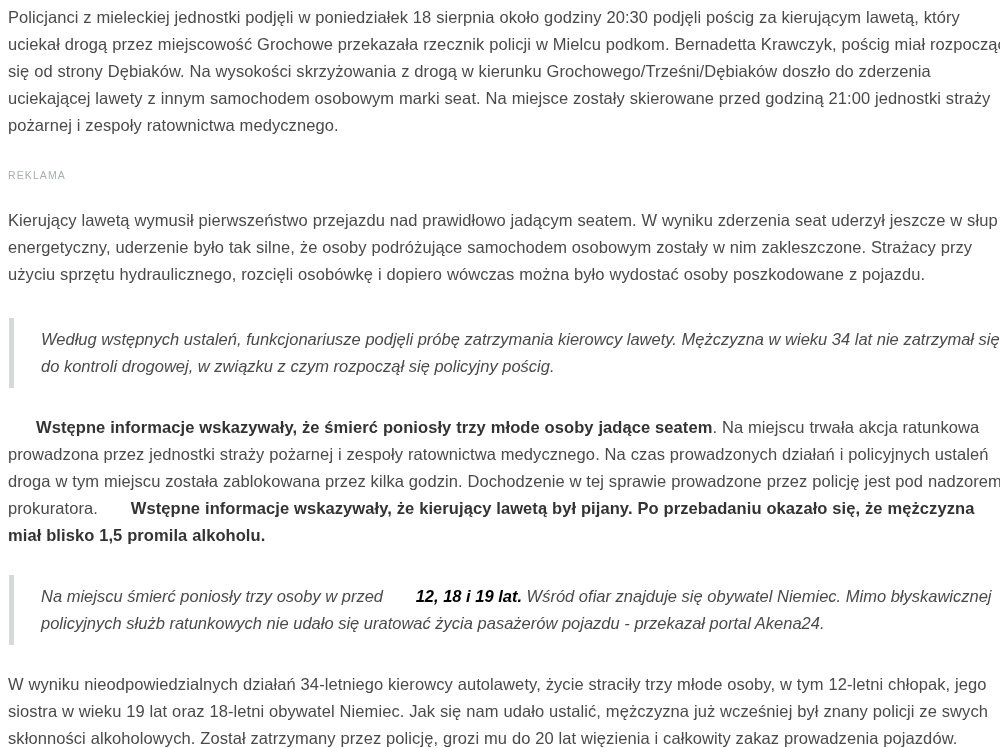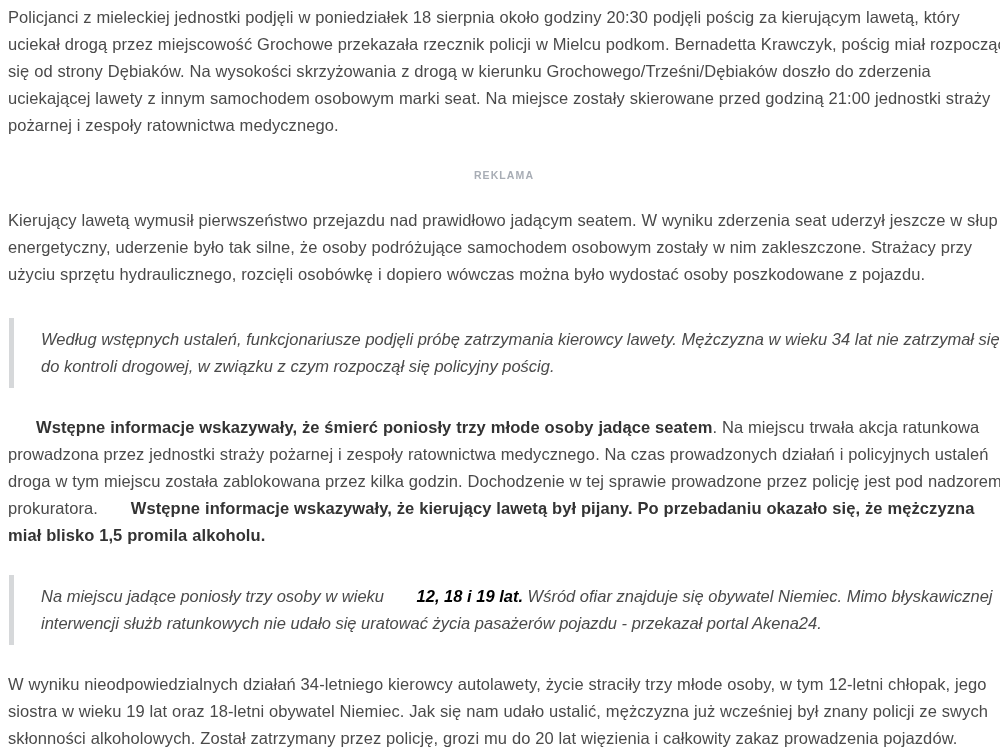--- a/index.html
+++ b/index.html
@@ -43,25 +43,24 @@
   
   .ad-slot {
     height: 68px;
     position: relative;
   }
   .ad-label {
     position: absolute;
     top: 30px;
     left: 0;
     right: 12px;
-    text-align: center;
     font-size: 10.5px;
     letter-spacing: 1.1px;
     color: #a8adb5;
-    font-weight: 700;
+    font-weight: 400;
   }
 
   
   .quote {
     position: relative;
     margin: 0;
     padding: 8px 0 8px 33px;
   }
   .quote-bar {
     position: absolute;
@@ -109,20 +108,20 @@
   <div class="gap-md"></div>
 
   <p class="body-text">
     <b>Wstępne informacje wskazywały, że śmierć poniosły trzy młode osoby jadące seatem</b><span>. Na miejscu trwała akcja ratunkowa prowadzona przez jednostki straży pożarnej i zespoły ratownictwa medycznego. Na czas prowadzonych działań i policyjnych ustaleń droga w tym miejscu została zablokowana przez kilka godzin. Dochodzenie w tej sprawie prowadzone przez policję jest pod nadzorem prokuratora.  </span><b>Wstępne informacje wskazywały, że kierujący lawetą był pijany. Po przebadaniu okazało się, że mężczyzna miał blisko 1,5 promila alkoholu.</b>
   </p>
 
   <div class="gap-md"></div>
 
   <blockquote class="quote">
     <span class="quote-bar"></span>
-    <p class="quote-text"><span>Na miejscu jadące poniosły trzy osoby w wieku </span><b>12, 18 i 19 lat.</b><span> Wśród ofiar znajduje się obywatel Niemiec. Mimo błyskawicznej interwencji służb ratunkowych nie udało się uratować życia pasażerów pojazdu - przekazał portal Akena24.</span></p>
+    <p class="quote-text"><span>Na miejscu śmierć poniosły trzy osoby w przed </span><b>12, 18 i 19 lat.</b><span> Wśród ofiar znajduje się obywatel Niemiec. Mimo błyskawicznej policyjnych służb ratunkowych nie udało się uratować życia pasażerów pojazdu - przekazał portal Akena24.</span></p>
   </blockquote>
 
   <div class="gap-md"></div>
 
   <p class="body-text">W wyniku nieodpowiedzialnych działań 34-letniego kierowcy autolawety, życie straciły trzy młode osoby, w tym 12-letni chłopak, jego siostra w wieku 19 lat oraz 18-letni obywatel Niemiec. Jak się nam udało ustalić, mężczyzna już wcześniej był znany policji ze swych skłonności alkoholowych. Został zatrzymany przez policję, grozi mu do 20 lat więzienia i całkowity zakaz prowadzenia pojazdów.</p>
 
 </div>
 
 </body></html>

